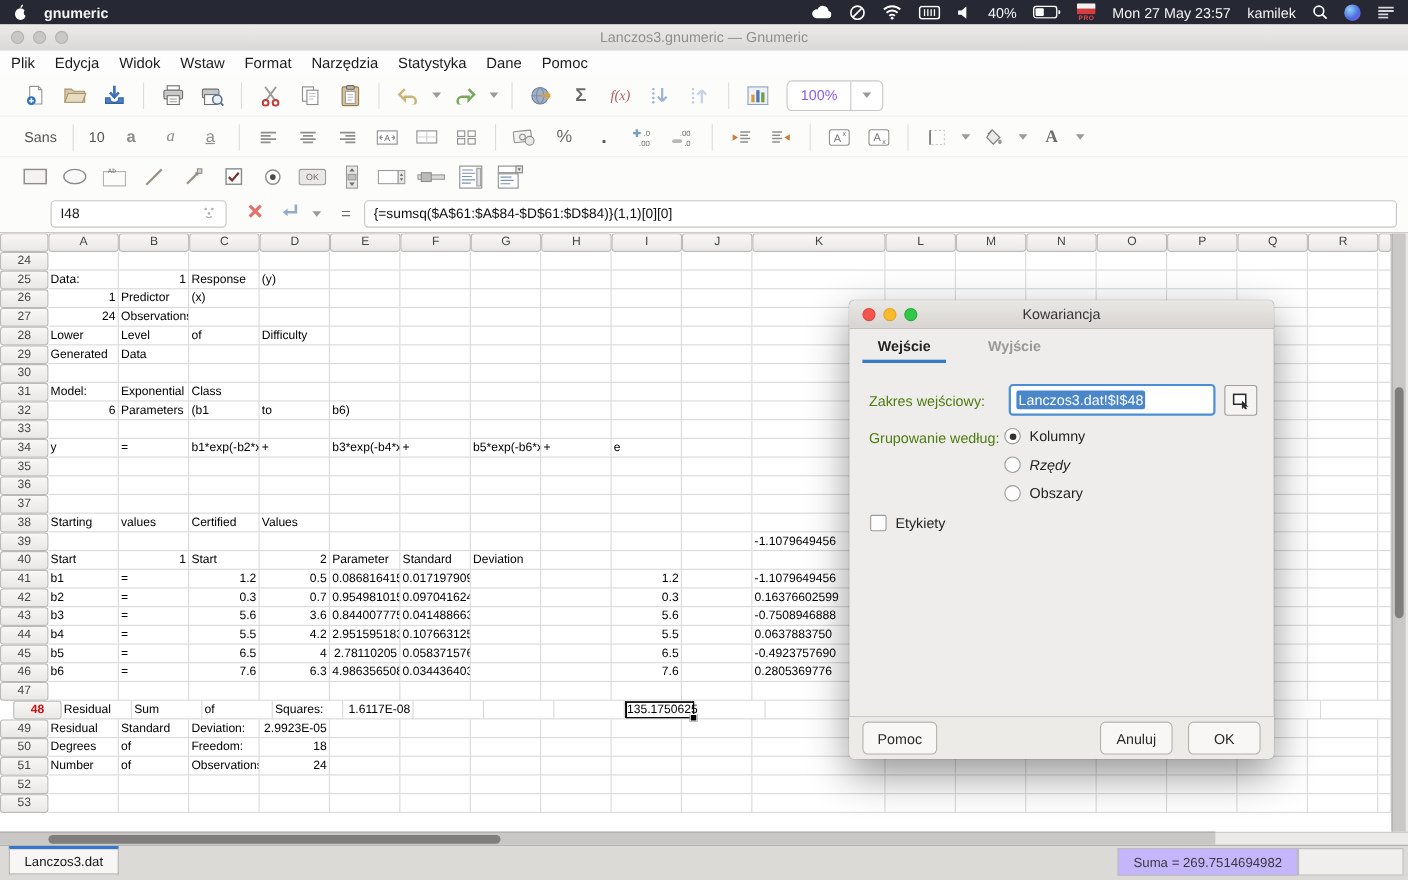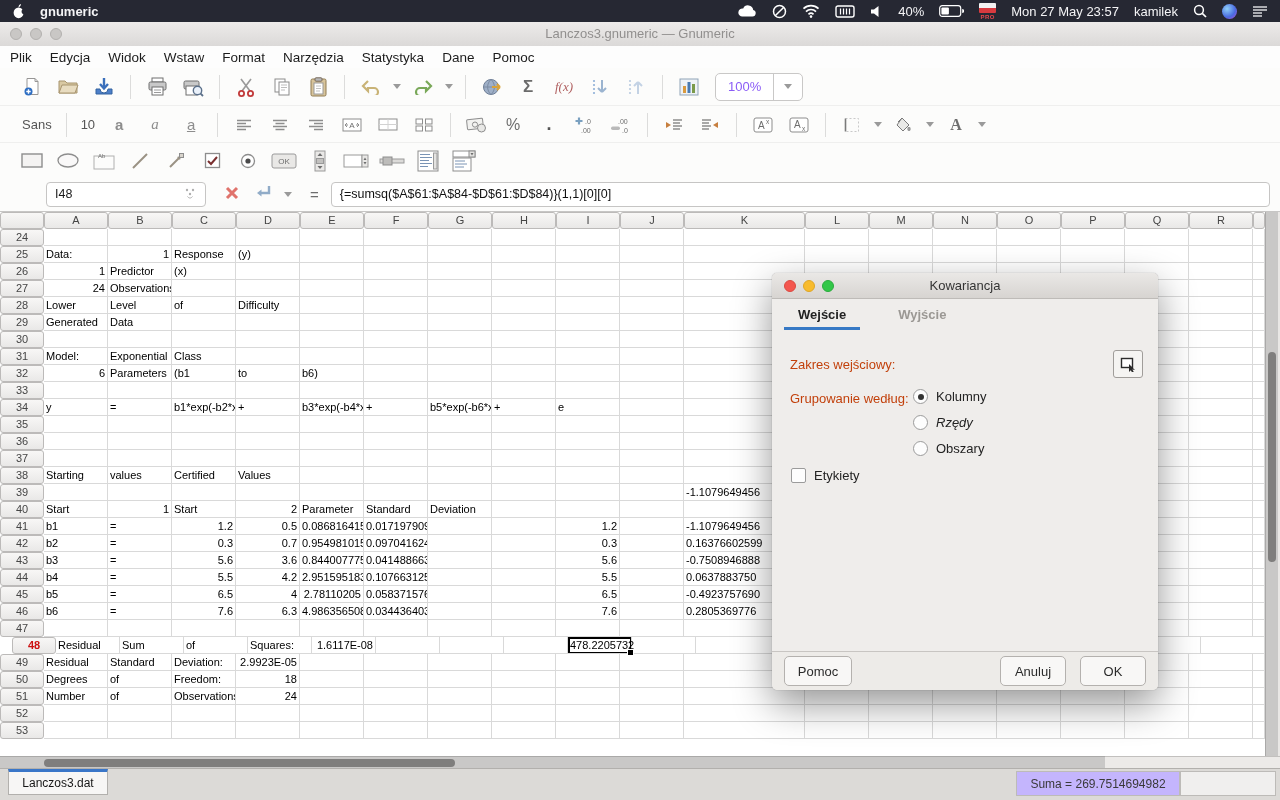--- a/index.html
+++ b/index.html
@@ -98,21 +98,21 @@
   #dlg-title .lights{left:12px;top:7px;gap:7px;}
   .dl-red{background:#f4564e;border:1px solid #da4a42;}
   .dl-yellow{background:#f8bb2d;border:1px solid #dea627;}
   .dl-green{background:#33c748;border:1px solid #2bab3e;}
   .dl-red,.dl-yellow,.dl-green{width:12px;height:12px;border-radius:50%;box-sizing:border-box;}
   #dlg-tabs{position:absolute;left:12px;top:34px;display:flex;gap:24px;font-size:13px;}
   .dtab{padding:0 14px 8px 14px;font-weight:bold;position:relative;}
   .dtab.active{color:#222;}
   .dtab.active::after{content:"";position:absolute;left:0;right:0;bottom:0;height:3px;background:#3779c5;}
   .dtab.inactive{color:#9b9894;}
-  .dlabel{position:absolute;font-size:13px;color:#c2410c;}
+  .dlabel{position:absolute;font-size:13px;color:#4d7c0f;}
   #dlg-input{position:absolute;left:145px;top:76px;width:188px;height:29px;background:#fff;
     border:2px solid #4a8fd3;border-radius:4px;box-sizing:border-box;display:flex;align-items:center;padding:0 5px;font-size:13px;}
   .sel-text{background:#4a86c8;color:#fff;padding:1px 2px;border-radius:2px;white-space:nowrap;}
   #rangebtn{position:absolute;left:341px;top:77px;width:30px;height:28px;background:#f5f4f2;
     border:1px solid #a09d9a;border-radius:3px;box-sizing:border-box;display:flex;align-items:center;justify-content:center;}
   .radiorow{position:absolute;left:141px;display:flex;align-items:center;gap:8px;font-size:13px;color:#232323;}
   .radio{width:15px;height:15px;border-radius:50%;background:#fdfdfd;border:1px solid #9b9b9b;box-sizing:border-box;
     display:flex;align-items:center;justify-content:center;}
   .radio .dot{width:6px;height:6px;border-radius:50%;background:#333;}
   #chkrow{position:absolute;left:19px;top:195px;display:flex;align-items:center;gap:8px;font-size:13px;color:#232323;}
@@ -1124,21 +1124,21 @@
     <div class="grow">
       <div class="rh sel">48</div>
       <div class="gc" style="width:64px">Residual</div>
       <div class="gc" style="width:64px">Sum</div>
       <div class="gc" style="width:64px">of</div>
       <div class="gc" style="width:64px">Squares:</div>
       <div class="gc num" style="width:64px">1.6117E-08</div>
       <div class="gc" style="width:64px"></div>
       <div class="gc" style="width:64px"></div>
       <div class="gc" style="width:64px"></div>
-      <div class="gc num selcell" style="width:64px">478.2205732</div>
+      <div class="gc num selcell" style="width:64px">135.1750625</div>
       <div class="gc" style="width:64px"></div>
       <div class="gc" style="width:121px"></div>
       <div class="gc" style="width:64px"></div>
       <div class="gc" style="width:64px"></div>
       <div class="gc" style="width:64px"></div>
       <div class="gc" style="width:64px"></div>
       <div class="gc" style="width:64px"></div>
       <div class="gc" style="width:64px"></div>
       <div class="gc" style="width:64px"></div>
       <div class="gc" style="width:12px"></div>
@@ -1280,20 +1280,23 @@
       <span class="dl-yellow"></span>
       <span class="dl-green"></span>
     </span>
     <span>Kowariancja</span>
   </div>
   <div id="dlg-tabs">
     <span class="dtab active">Wejście</span>
     <span class="dtab inactive">Wyjście</span>
   </div>
   <span class="dlabel" style="left:18px;top:84px;">Zakres wejściowy:</span>
+  <div id="dlg-input">
+    <span class="sel-text">Lanczos3.dat!$I$48</span>
+  </div>
   <div id="rangebtn">
     <svg width="17" height="15" viewBox="0 0 17 15">
         <rect x="1.5" y="1.5" width="11" height="9" fill="#fff" stroke="#2b2b2b" stroke-width="1.4"></rect>
         <path d="M9 7l6 6-2.6-.4L13.8 15l-1.6.7-1.4-2.5L9 15z" fill="#2b2b2b"></path>
       </svg>
   </div>
   <span class="dlabel" style="left:18px;top:118px;">Grupowanie według:</span>
   <div class="radiorow" style="top:116px;">
     <span class="radio">
         <span class="dot"></span>

